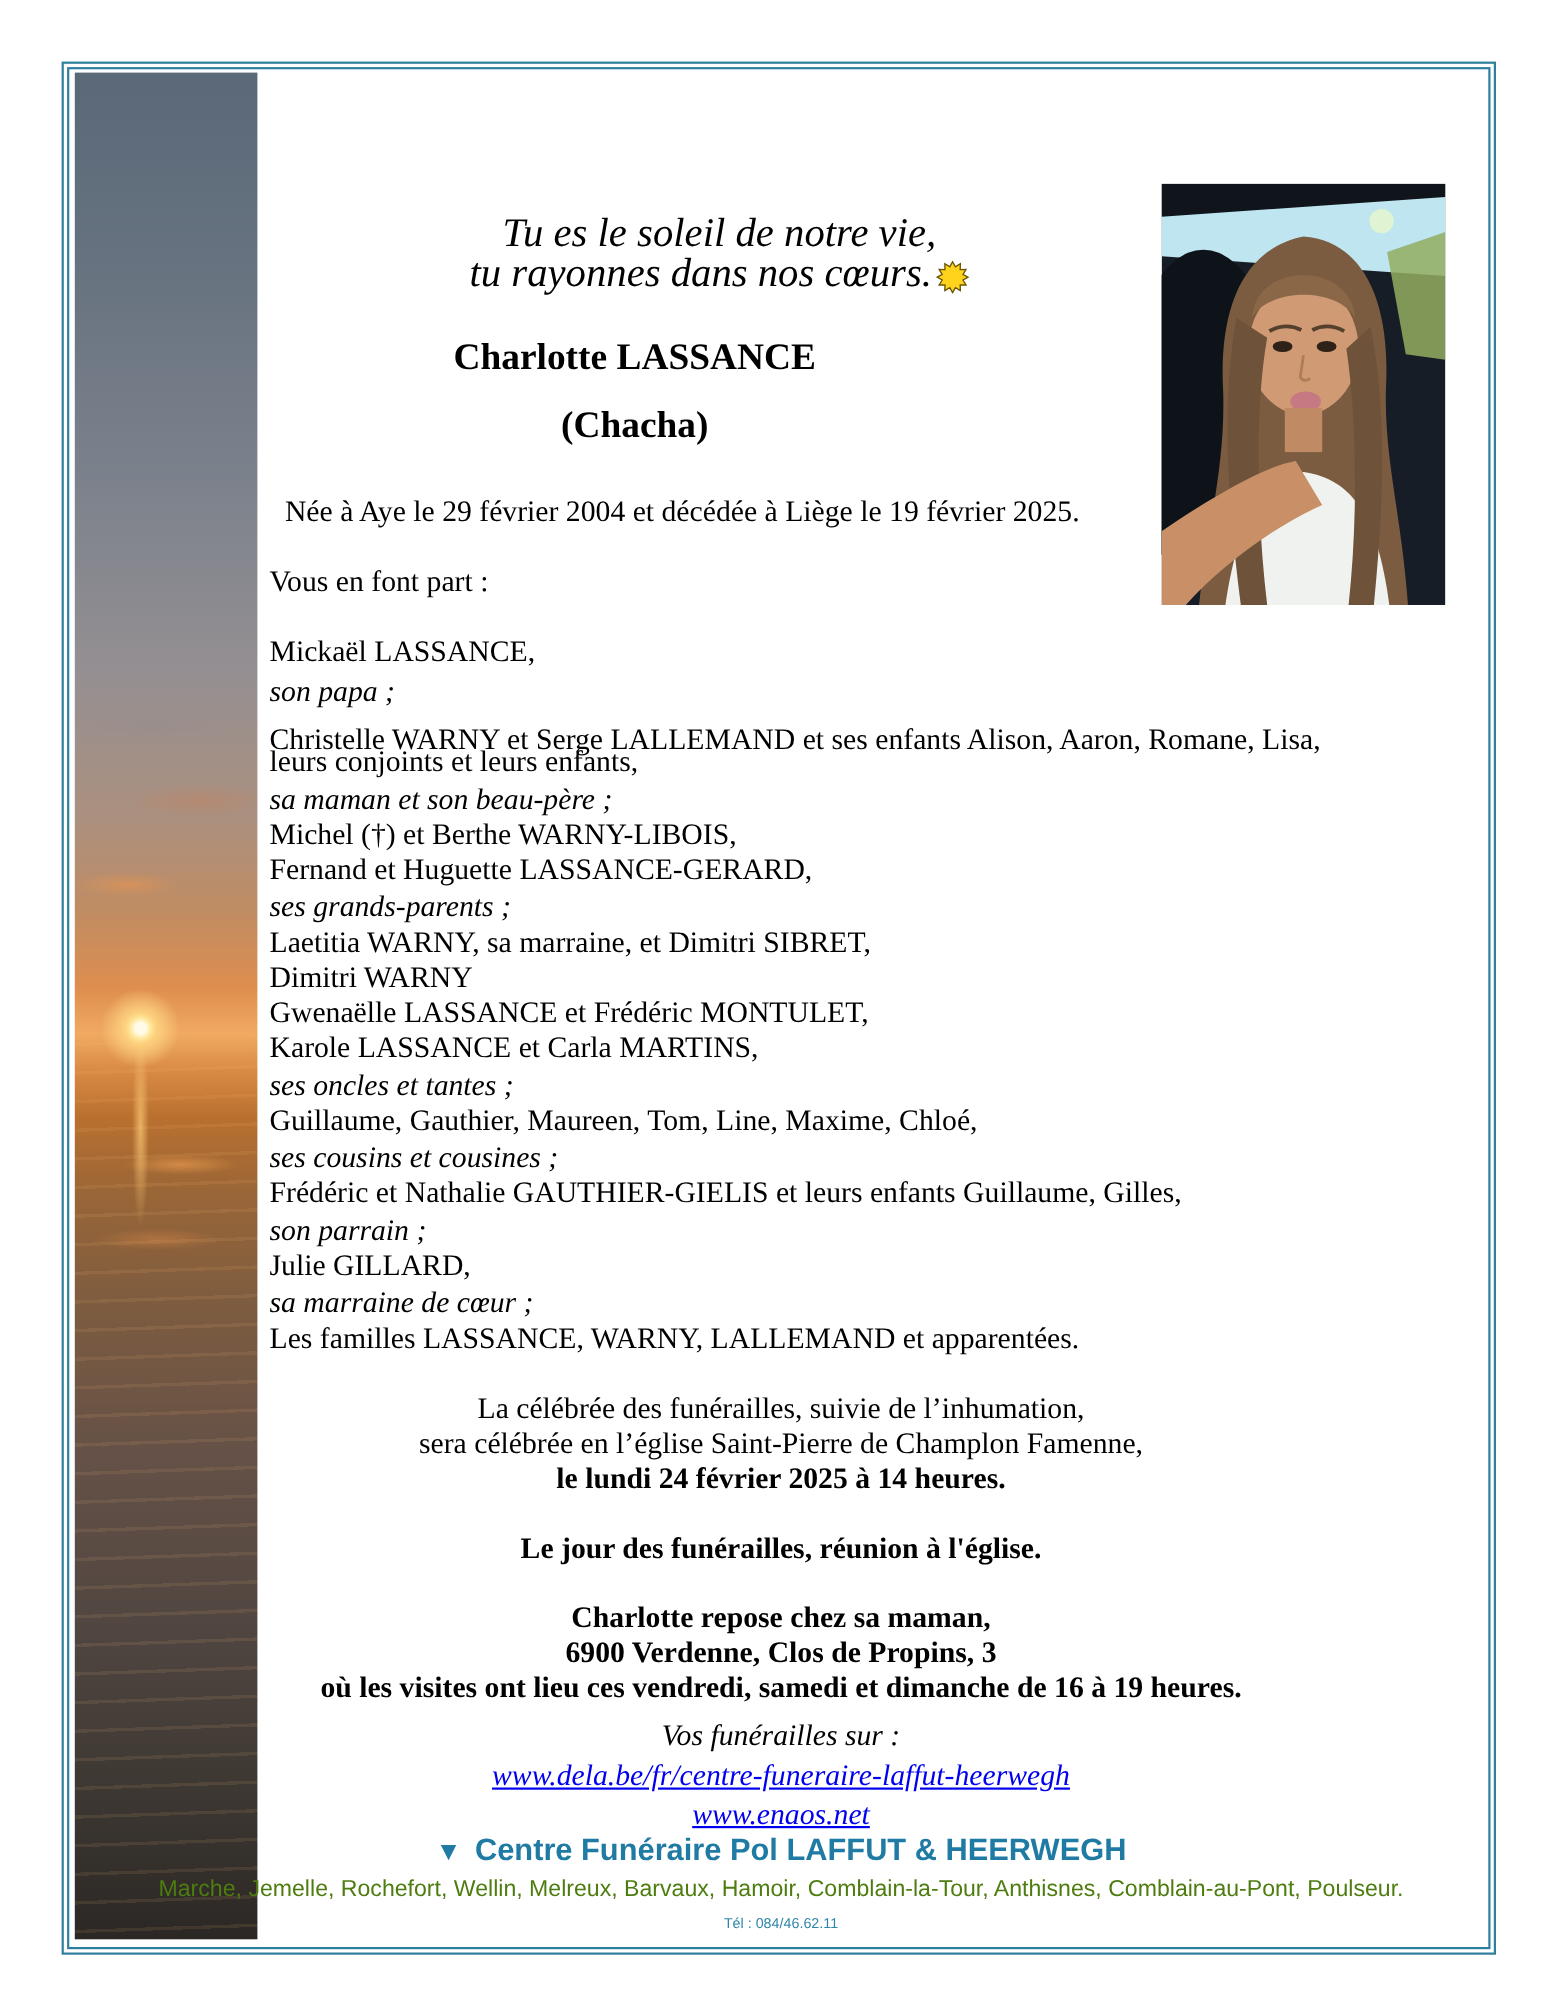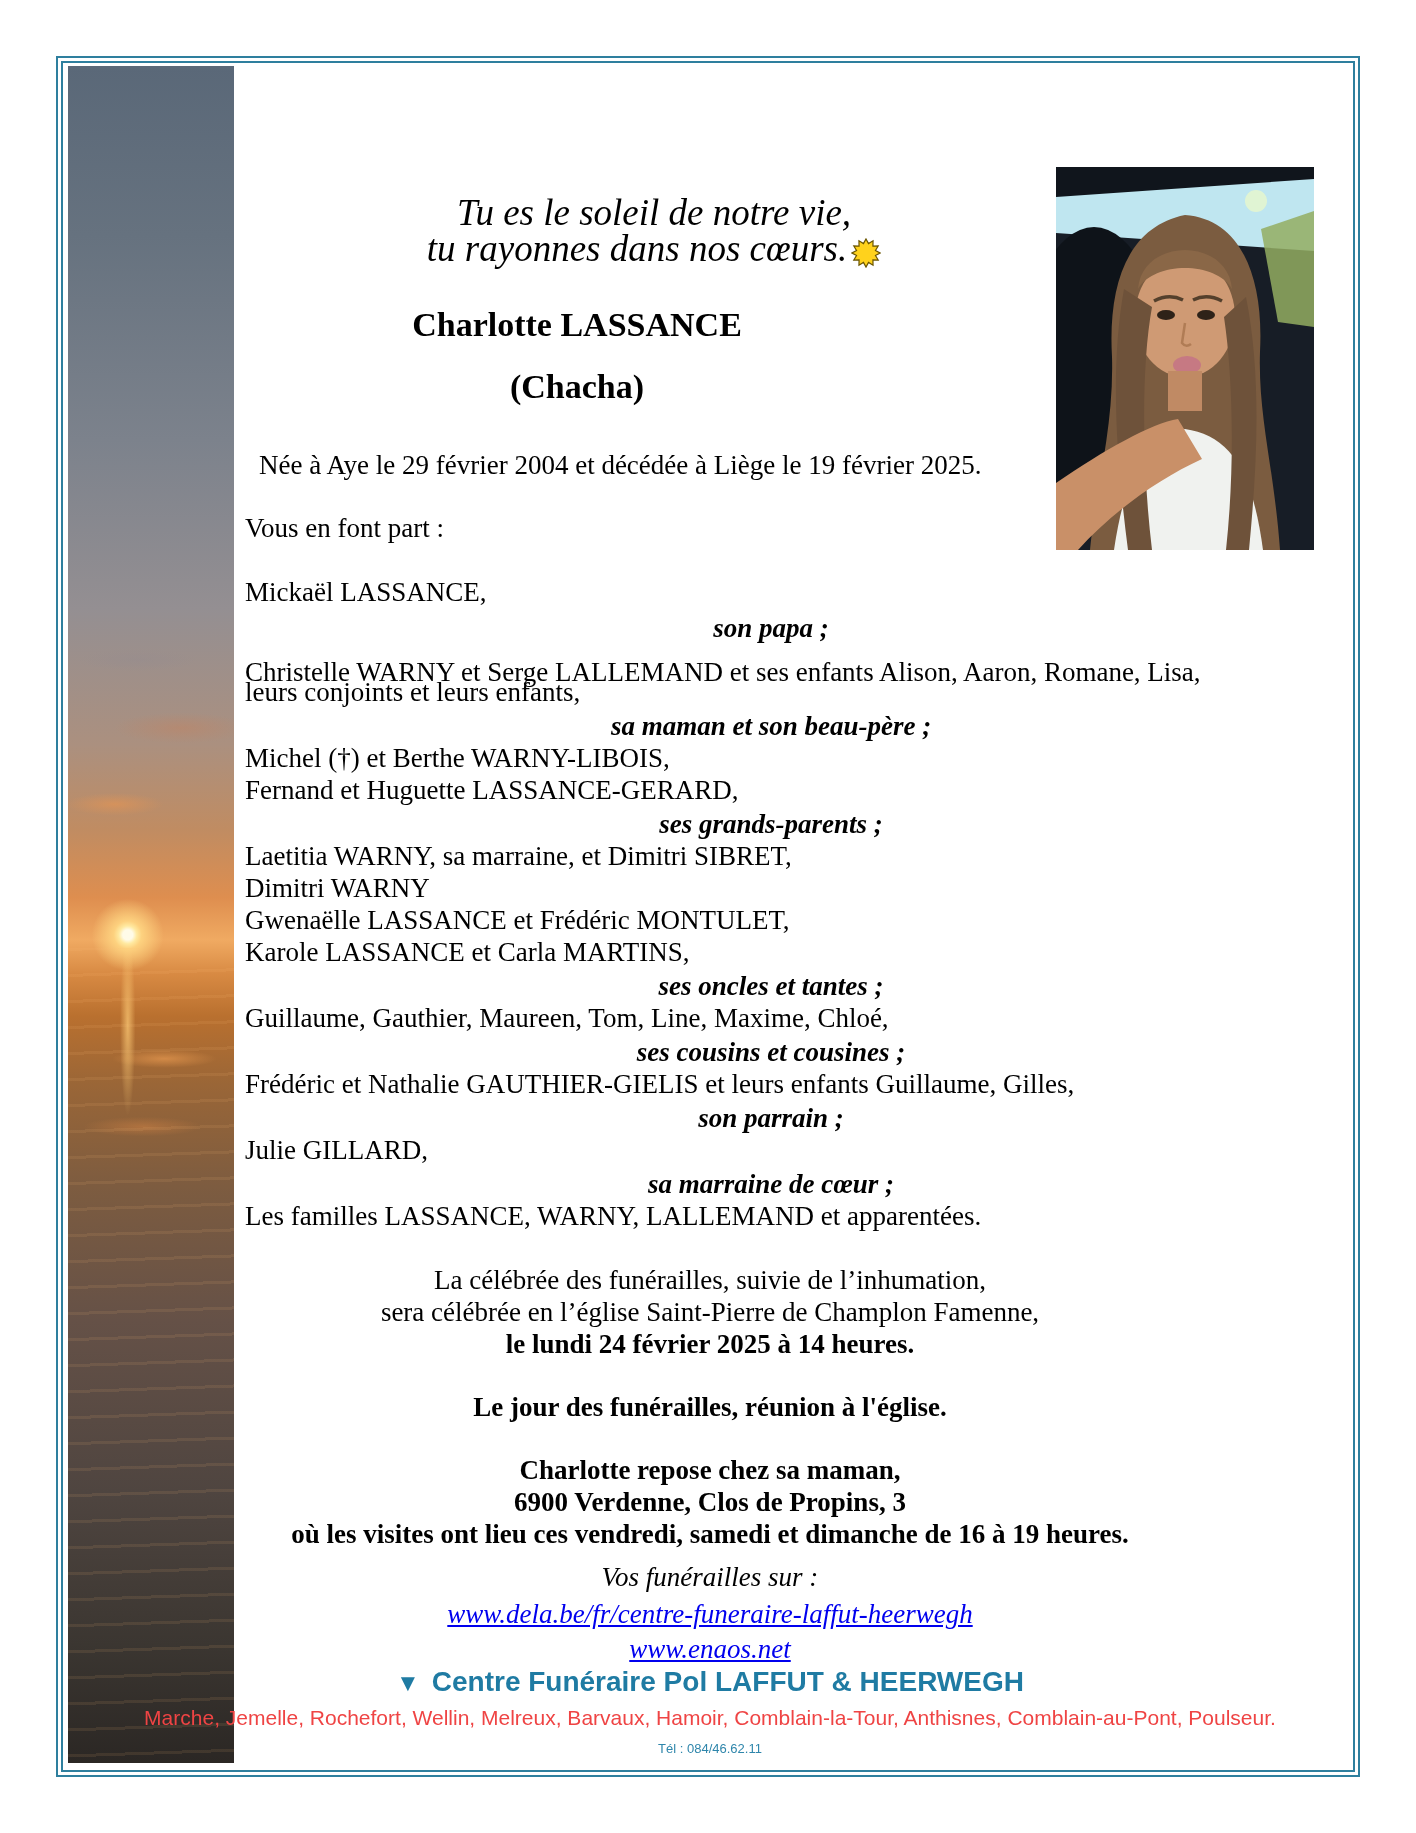--- a/index.html
+++ b/index.html
@@ -28,32 +28,32 @@
         #d88a43 53.5%, #b9702f 56%, #9a6637 60%, #7d5c40 66%,
         #655147 74%, #4f4540 84%, #3b3631 93%, #2b2724 100%);
   }
   .sunset::after{
     content:"";position:absolute;left:0;right:0;top:52%;bottom:0;
     background:repeating-linear-gradient(178deg, rgba(255,190,120,.10) 0 3px, rgba(0,0,0,0) 3px 26px);
   }
   .portrait{position:absolute;left:1056px;top:167px;width:258px;height:383px;}
   
   .bl{position:absolute;left:245px;width:1052px;font-size:27px;line-height:32px;}
-  .rel{text-align:center;font-weight:bold;font-style:italic;}
+  .rel{text-align:left;font-weight:normal;font-style:italic;}
   .cen{position:absolute;left:245px;width:930px;text-align:center;font-size:27px;line-height:32px;}
   .b{font-weight:bold;}
   .i{font-style:italic;}
   .epi{position:absolute;left:245px;width:818px;text-align:center;font-style:italic;font-size:37px;line-height:34px;}
   .ttl{position:absolute;left:257px;width:640px;text-align:center;font-weight:bold;font-size:34px;line-height:56px;}
   .indent{left:259px;}
   a.lnk{color:#0000EE;text-decoration:underline;font-style:italic;cursor:pointer;}
   .sun{vertical-align:-7px;margin-left:4px;}
   .foot{position:absolute;left:120px;width:1180px;text-align:center;font-family:"Liberation Sans",sans-serif;}
   .foot1{font-size:28px;font-weight:bold;color:#1f7ba3;}
-  .foot2{font-size:21px;color:#ef4444;}
+  .foot2{font-size:21px;color:#4d7c0f;}
   .foot3{font-size:13px;color:#2f86ab;}
   .mark{margin-right:12px;font-size:24px;}
 </style>
 </head>
 <body>
 
 <div class="frame"></div>
 
 <div class="sunset"></div>
 

